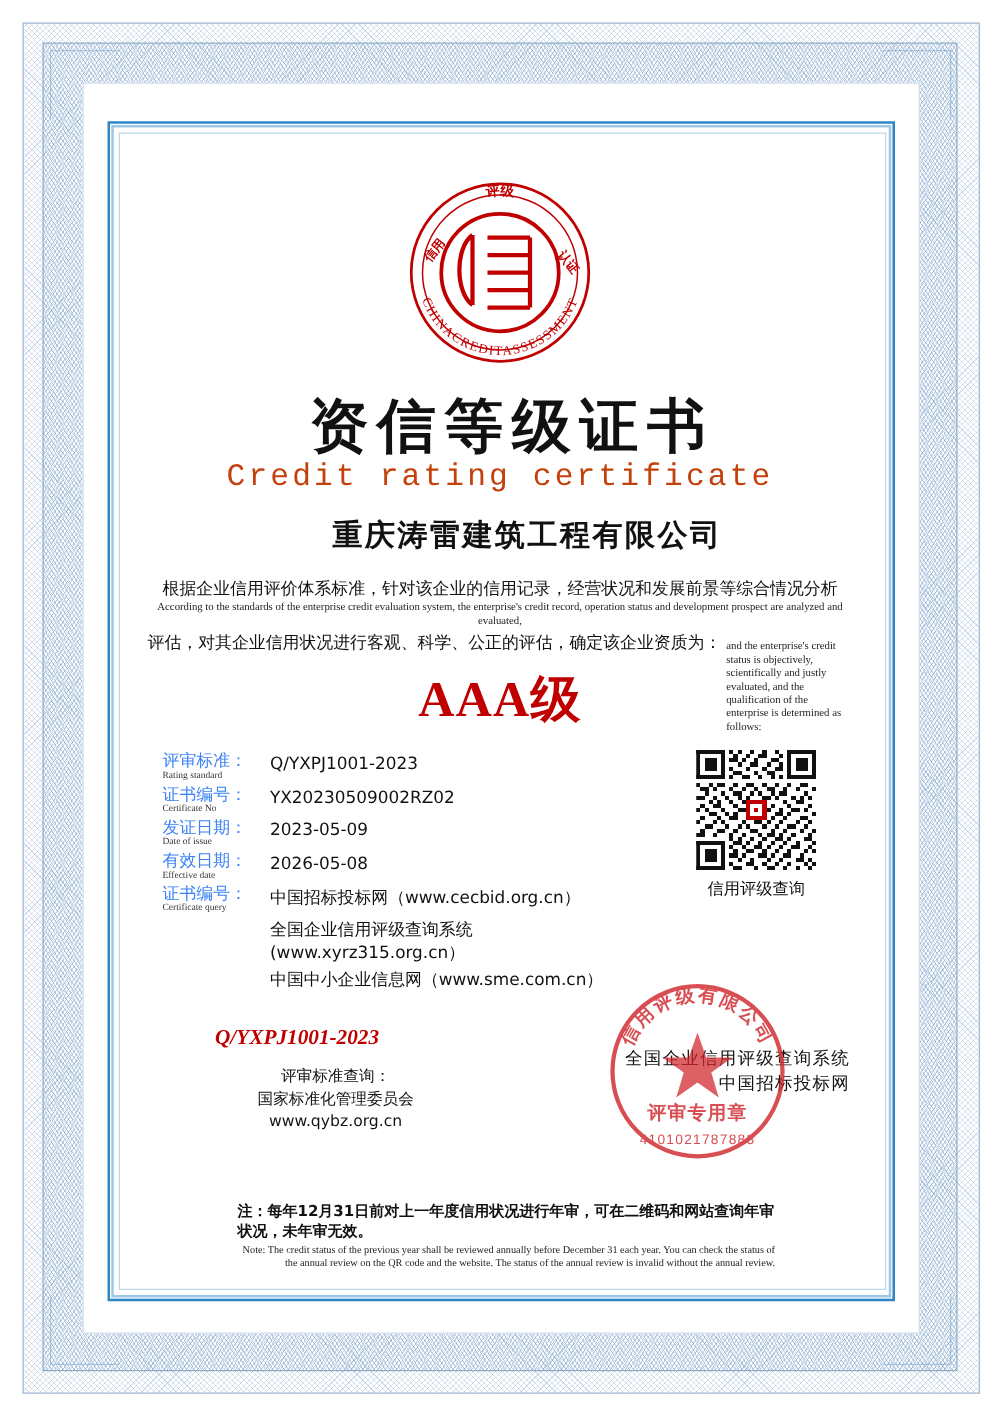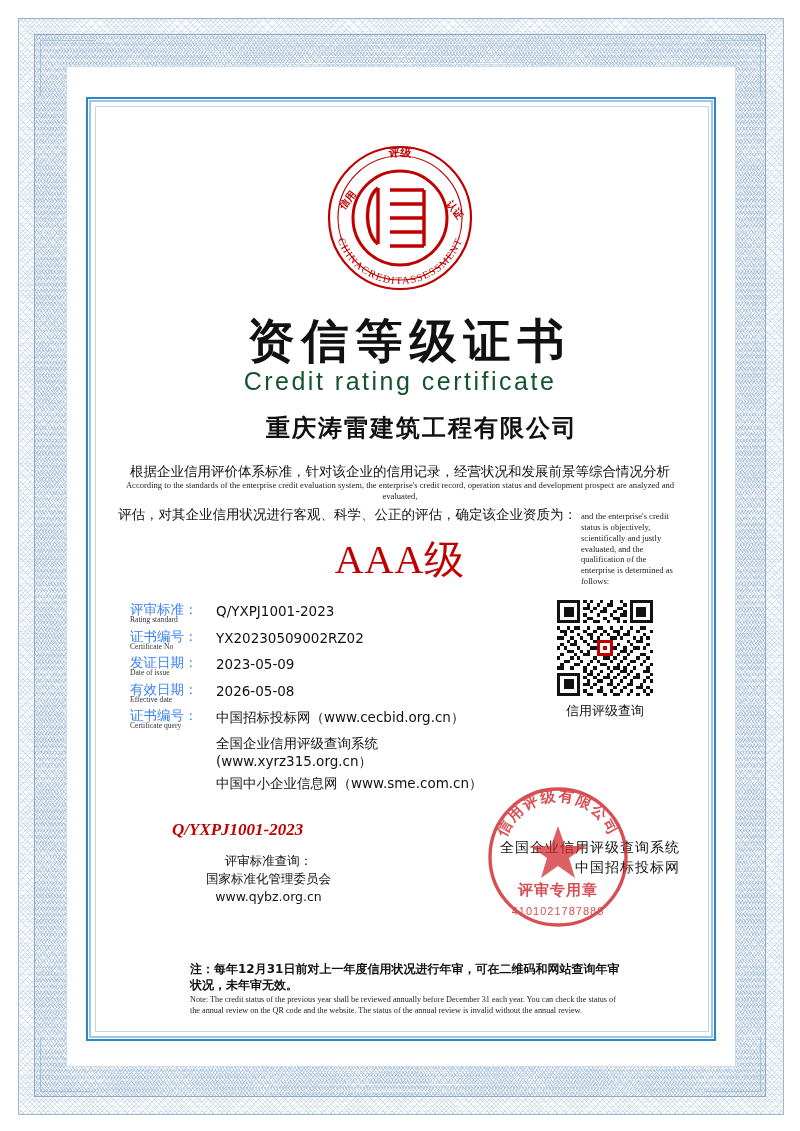--- a/index.html
+++ b/index.html
@@ -92,24 +92,24 @@
     font-size: 47px;
     letter-spacing: 7px;
     color: #111111;
     margin-left: 19px;
   }
   .title-en {
     position: absolute;
     left: 0; right: 0;
     top: 367px;
     text-align: center;
-    font-family: Liberation Sans, sans-serif;
+    font-family: Liberation Mono, monospace;
     font-size: 25px;
     letter-spacing: 2.5px;
-    color: #14532d;
+    color: #c2410c;
   }
   .company {
     position: absolute;
     left: 0; right: 0;
     top: 412px;
     text-align: center;
     font-family: "DejaVu Sans", sans-serif;
     font-weight: bold;
     font-size: 24px;
     letter-spacing: 2px;
@@ -146,21 +146,21 @@
   }
   .st-row2 .cn { white-space: nowrap; }
   .st-row2 .en { padding-left: 4px; padding-top: 5px; text-align: left; }
 
   .grade {
     position: absolute;
     left: 0; right: 0;
     top: 532px;
     text-align: center;
     font-family: "Liberation Serif", serif;
-    font-weight: normal;
+    font-weight: bold;
     font-size: 40px;
     letter-spacing: 1px;
     color: #c00000;
   }
 
   
   .details {
     position: absolute;
     left: 130px;
     top: 602px;
@@ -277,20 +277,21 @@
     color: #111;
     line-height: 1.3;
     font-weight: bold;
   }
   .fn-en {
     font-family: "Liberation Serif", serif;
     font-size: 8.2px;
     color: #222;
     line-height: 1.3;
     margin-top: 2px;
+    text-align: right;
   }
 </style>
 </head>
 <body>
 
 <div class="page">
 
   <div class="frame-outer"></div>
   <div class="frame-band"></div>
   <div class="frame-white"></div>

